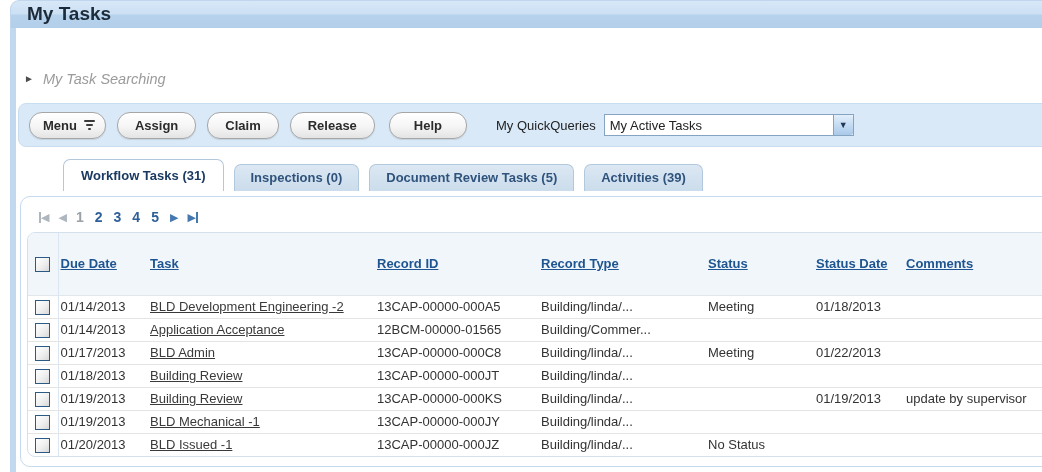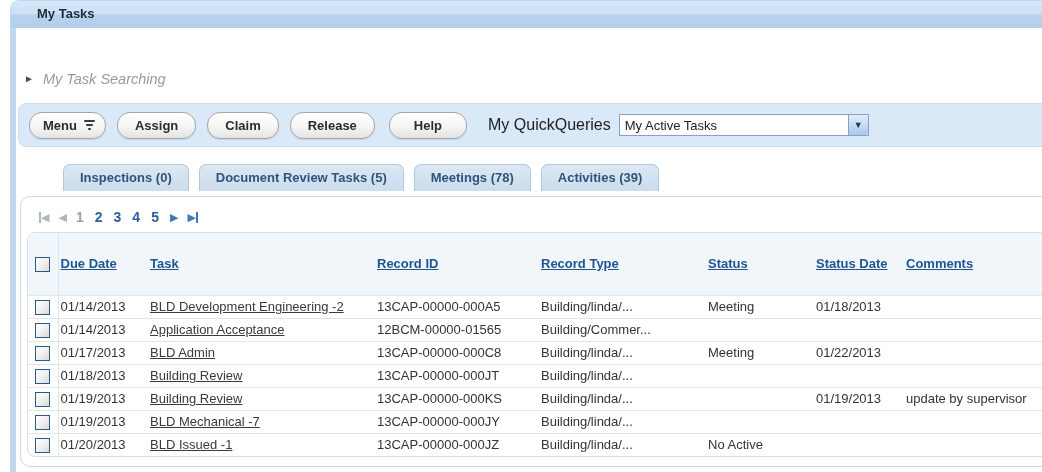--- a/index.html
+++ b/index.html
@@ -4,22 +4,22 @@
 <style>
   html, body { margin:0; padding:0; background:#fff; }
   body { font-family:"Liberation Sans", sans-serif; }
   .page { position:relative; width:1042px; height:472px; overflow:hidden; background:#fff; }
 
   
   .titlebar { position:absolute; left:10px; top:0; width:1040px; height:28px;
     border-top-left-radius:9px; box-sizing:border-box;
     background:linear-gradient(180deg,#d7e7f7 0%,#cce0f4 48%,#b7d2ec 52%,#b2cee8 100%);
     border:1px solid #c0d6ec; border-bottom:none; }
-  .titlebar .title-text { font-weight:bold; font-size:13px; color:#1c2b3a; line-height:26px;
-    padding-left:26px; display:inline-block; }
+  .titlebar .title-text { font-weight:bold; font-size:19px; color:#1c2b3a; line-height:26px;
+    padding-left:16px; display:inline-block; }
 
   .left-strip { position:absolute; left:10px; top:28px; width:6px; height:444px; background:#c2d8ee; }
 
   
   .search-toggle { position:absolute; left:24px; top:71px; display:flex; align-items:center; gap:9px; cursor:pointer; }
   .collapse-arrow { font-size:10px; color:#4d4d4d; line-height:1; }
   .search-label { font-style:italic; font-size:14.5px; color:#9b9b9b; }
 
   
   .toolbar { position:absolute; left:18px; top:103px; width:1040px; height:44px;
@@ -28,21 +28,21 @@
   .btn { height:27px; border:1px solid #a6a6a6; border-radius:13px;
     background:linear-gradient(180deg,#ffffff 0%,#f5f5f5 55%,#e4e4e4 100%);
     font-family:inherit; font-weight:bold; font-size:13px; color:#2b2b2b;
     padding:0 17px; margin-right:11px; cursor:pointer; display:flex; align-items:center;
     box-shadow:0 1px 1px rgba(0,0,0,0.10); white-space:nowrap; }
   .menu-btn { padding:0 10px 0 13px; }
   .menu-icon { display:inline-flex; flex-direction:column; align-items:center; gap:2px; margin-left:7px; }
   .menu-icon i { display:block; height:2px; background:#3a3a3a; border-radius:1px; }
   .menu-icon i:nth-child(1){ width:11px; } .menu-icon i:nth-child(2){ width:7px; } .menu-icon i:nth-child(3){ width:3px; }
   .help-btn { margin-left:3px; padding:6px 24px; }
-  .qq-label { font-size:16px; color:#222; margin:0 8px 0 10px; white-space:nowrap; }
+  .qq-label { font-size:13px; color:#222; margin:0 8px 0 18px; white-space:nowrap; }
   .select { width:250px; height:22px; background:#fff; border:1px solid #86a3c2;
     display:flex; align-items:center; justify-content:space-between; box-sizing:border-box; cursor:pointer; }
   .select-value { font-size:13px; color:#222; padding-left:5px; white-space:nowrap;text-align:right; }
   .select-arrow { width:19px; height:20px; border-left:1px solid #86a3c2; border-radius:0 2px 2px 0;
     background:linear-gradient(180deg,#e3eefa 0%,#c4dcf3 50%,#a9c9e9 100%);
     display:flex; align-items:center; justify-content:center; font-size:9px; color:#223a55; }
 
   
   .tabs { position:absolute; left:18px; top:159px; width:1040px; height:32px; display:flex; align-items:flex-end; }
   .tab { margin-right:10px; padding:0 16px; line-height:26px; height:26px;
@@ -116,23 +116,23 @@
     <span class="qq-label">My QuickQueries</span>
     <div class="select">
       <span class="select-value">My Active Tasks</span>
       <span class="select-arrow">
         <span>▼</span>
       </span>
     </div>
   </div>
 
   <div class="tabs">
+    <div class="tab active">Workflow Tasks (31)</div>
     <div class="tab">Inspections (0)</div>
     <div class="tab">Document Review Tasks (5)</div>
-    <div class="tab">Meetings (78)</div>
     <div class="tab">Activities (39)</div>
   </div>
 
   <div class="panel">
 
     <div class="pagination">
       <span class="pg-icon disabled">
           <span class="bar"></span>
           <span class="tri">◀</span>
         </span>
@@ -229,35 +229,35 @@
     <td>13CAP-00000-000KS</td>
     <td>Building/linda/...</td>
     <td></td>
     <td>01/19/2013</td>
     <td>update by supervisor</td>
   </tr>
 
   <tr>
     <td class="cb-col"><span class="checkbox"></span></td>
     <td>01/19/2013</td>
-    <td><span class="task-link">BLD Mechanical -7</span></td>
+    <td><span class="task-link">BLD Mechanical -1</span></td>
     <td>13CAP-00000-000JY</td>
     <td>Building/linda/...</td>
     <td></td>
     <td></td>
     <td></td>
   </tr>
 
   <tr>
     <td class="cb-col"><span class="checkbox"></span></td>
     <td>01/20/2013</td>
     <td><span class="task-link">BLD Issued -1</span></td>
     <td>13CAP-00000-000JZ</td>
     <td>Building/linda/...</td>
-    <td>No Active</td>
+    <td>No Status</td>
     <td></td>
     <td></td>
   </tr>
 </tbody>
       </table>
     </div>
 
   </div>
 </div>
 

